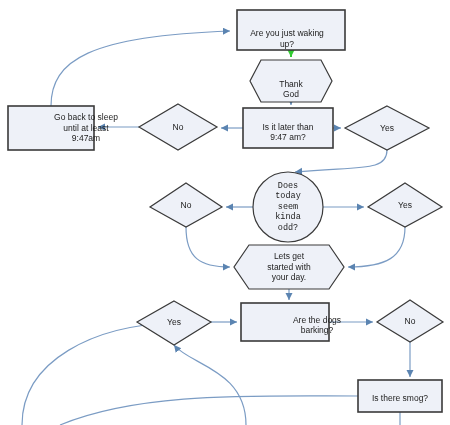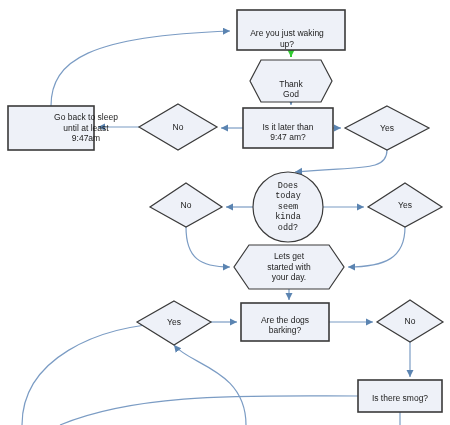--- a/index.html
+++ b/index.html
@@ -108,17 +108,17 @@
 <div class="ovl node-label" style="left:253px;top:172px;width:70px;height:70px;font-family:Liberation Mono, monospace;">Does
 today
 seem
 kinda
 odd?</div>
 <div class="ovl node-label" style="left:150px;top:183px;width:72px;height:44px;">No</div>
 <div class="ovl node-label" style="left:368px;top:183px;width:74px;height:44px;">Yes</div>
 <div class="ovl node-label" style="left:234px;top:245px;width:110px;height:44px;">Lets get
 started with
 your day.</div>
-<div class="ovl node-label" style="left:241px;top:303px;width:88px;height:44px;">Are the dogs
+<div class="ovl node-label" style="left:241px;top:303px;width:88px;height:44px;padding-left:32px;">Are the dogs
 barking?</div>
 <div class="ovl node-label" style="left:377px;top:300px;width:66px;height:42px;">No</div>
 <div class="ovl node-label" style="left:137px;top:301px;width:74px;height:42px;">Yes</div>
 <div class="ovl node-label" style="left:358px;top:380px;width:84px;height:36px;">Is there smog?</div>
 
 </body></html>

